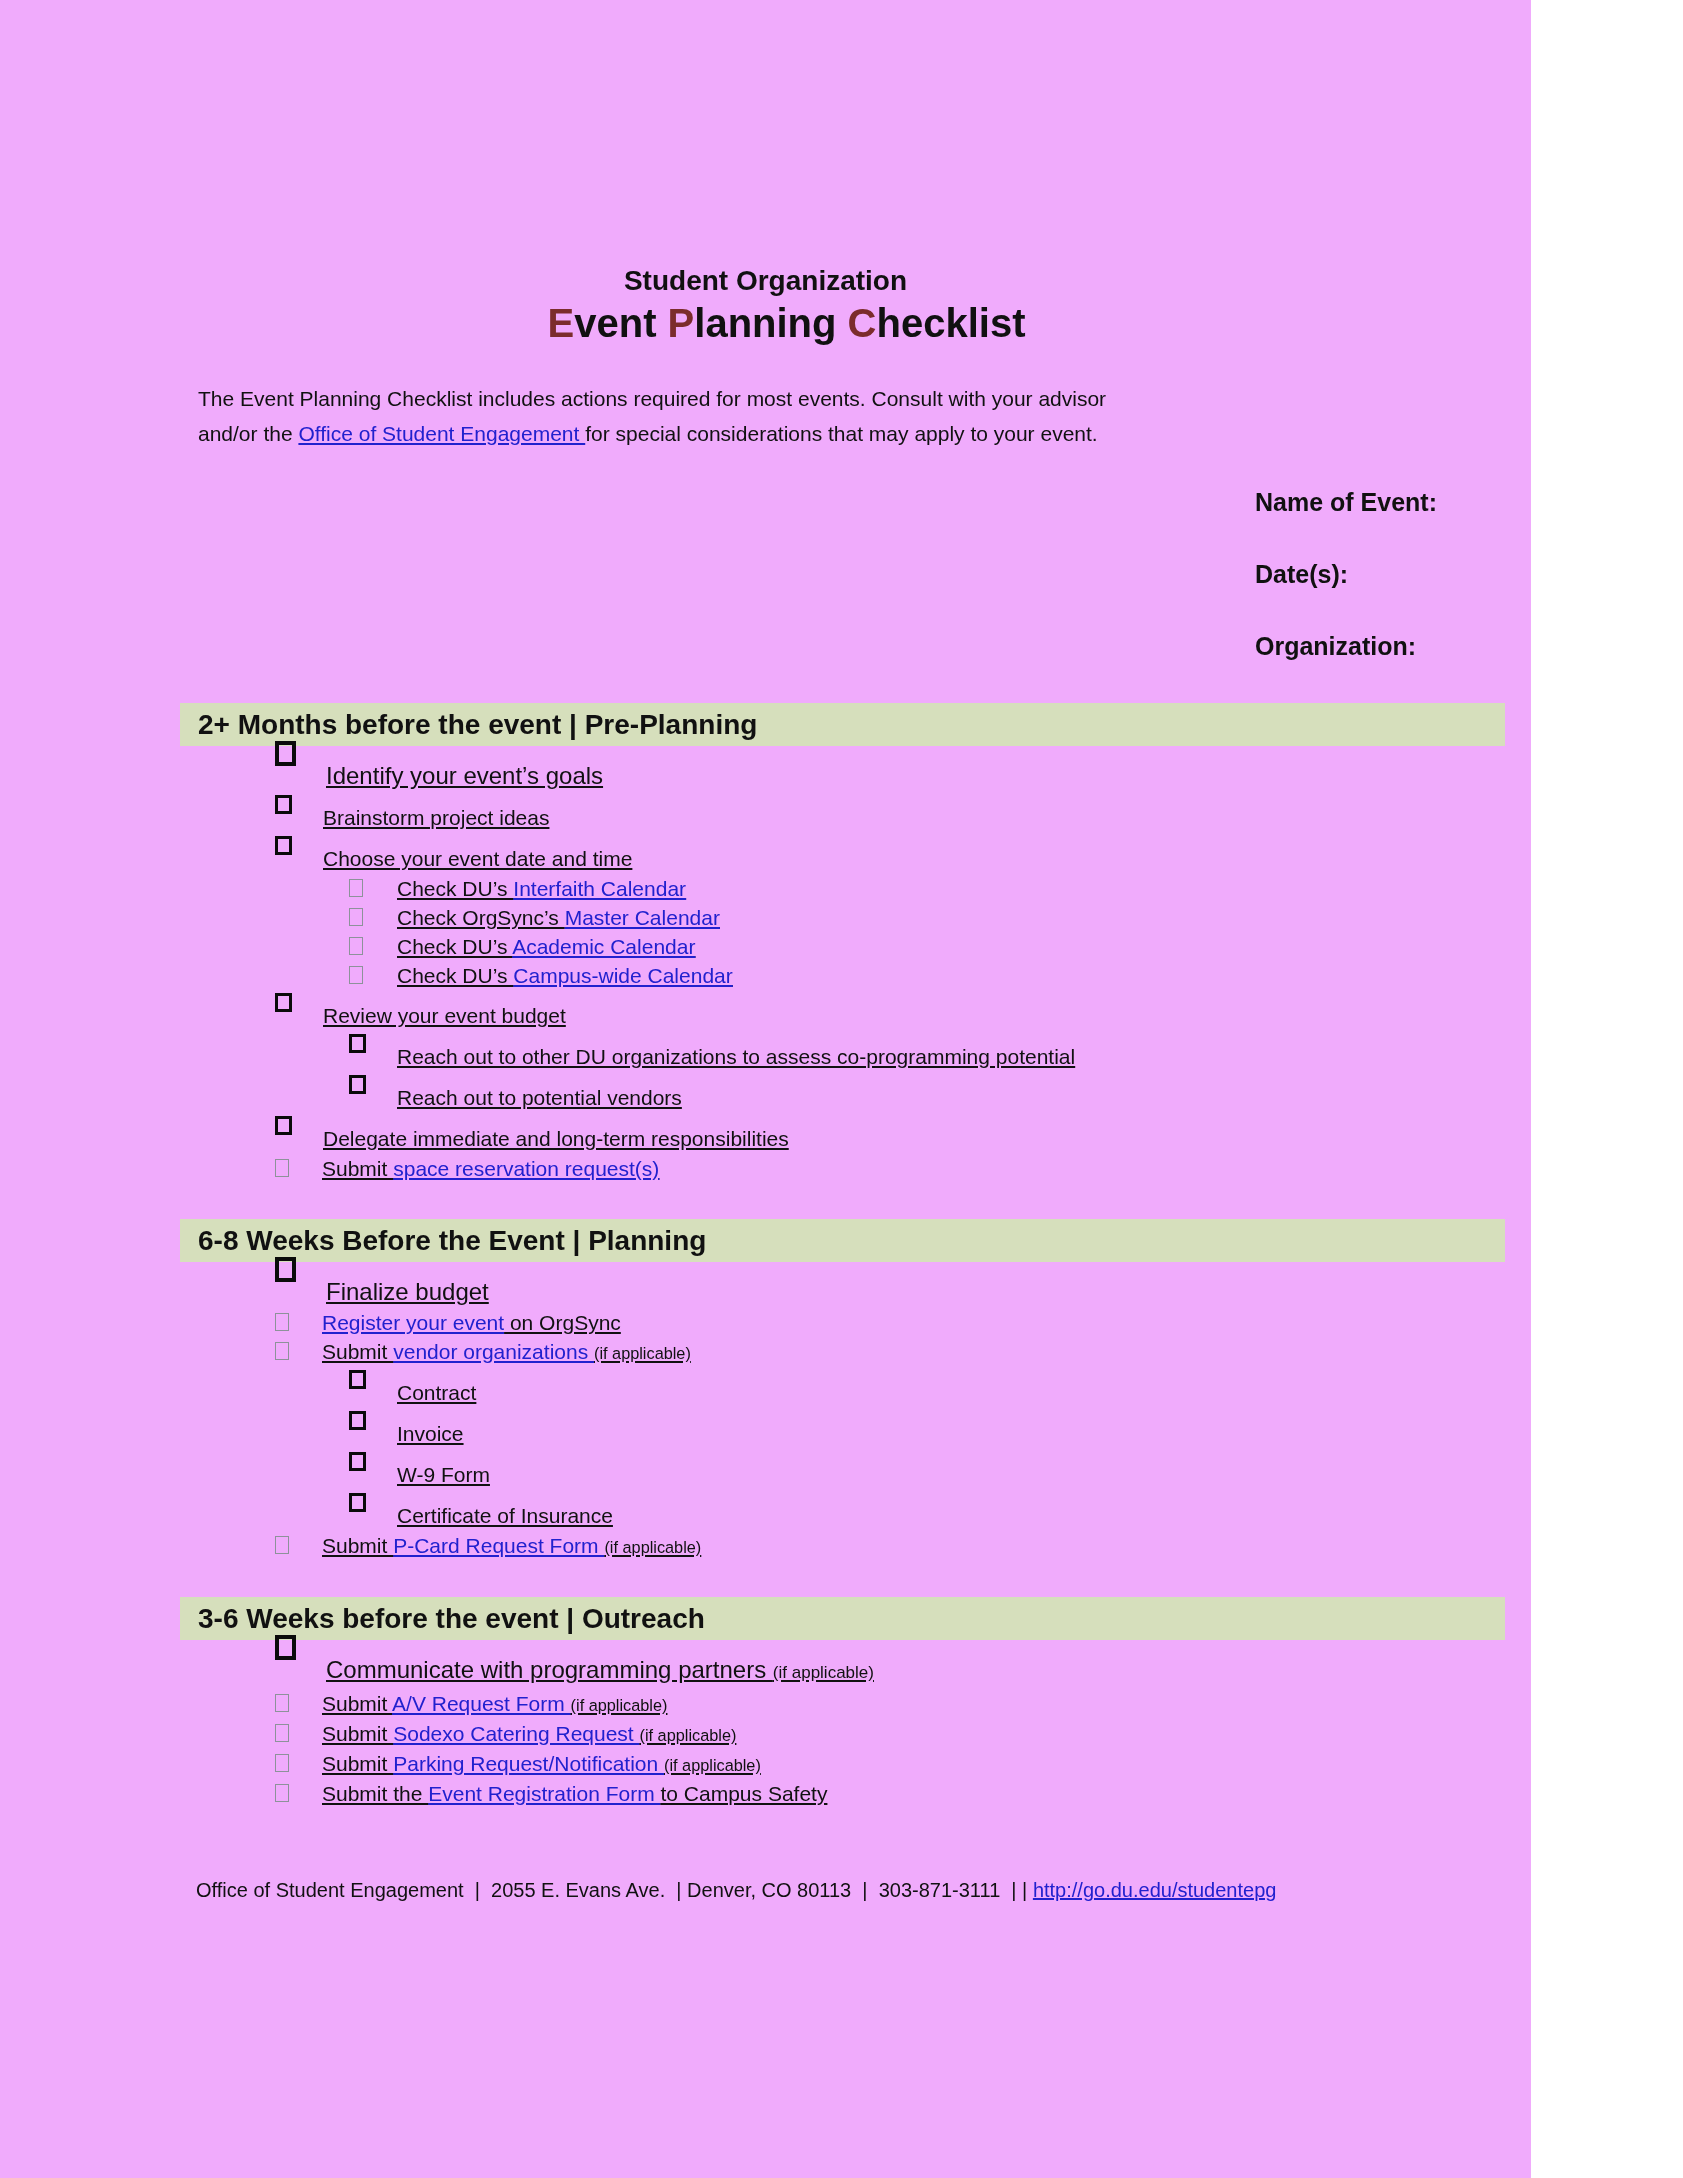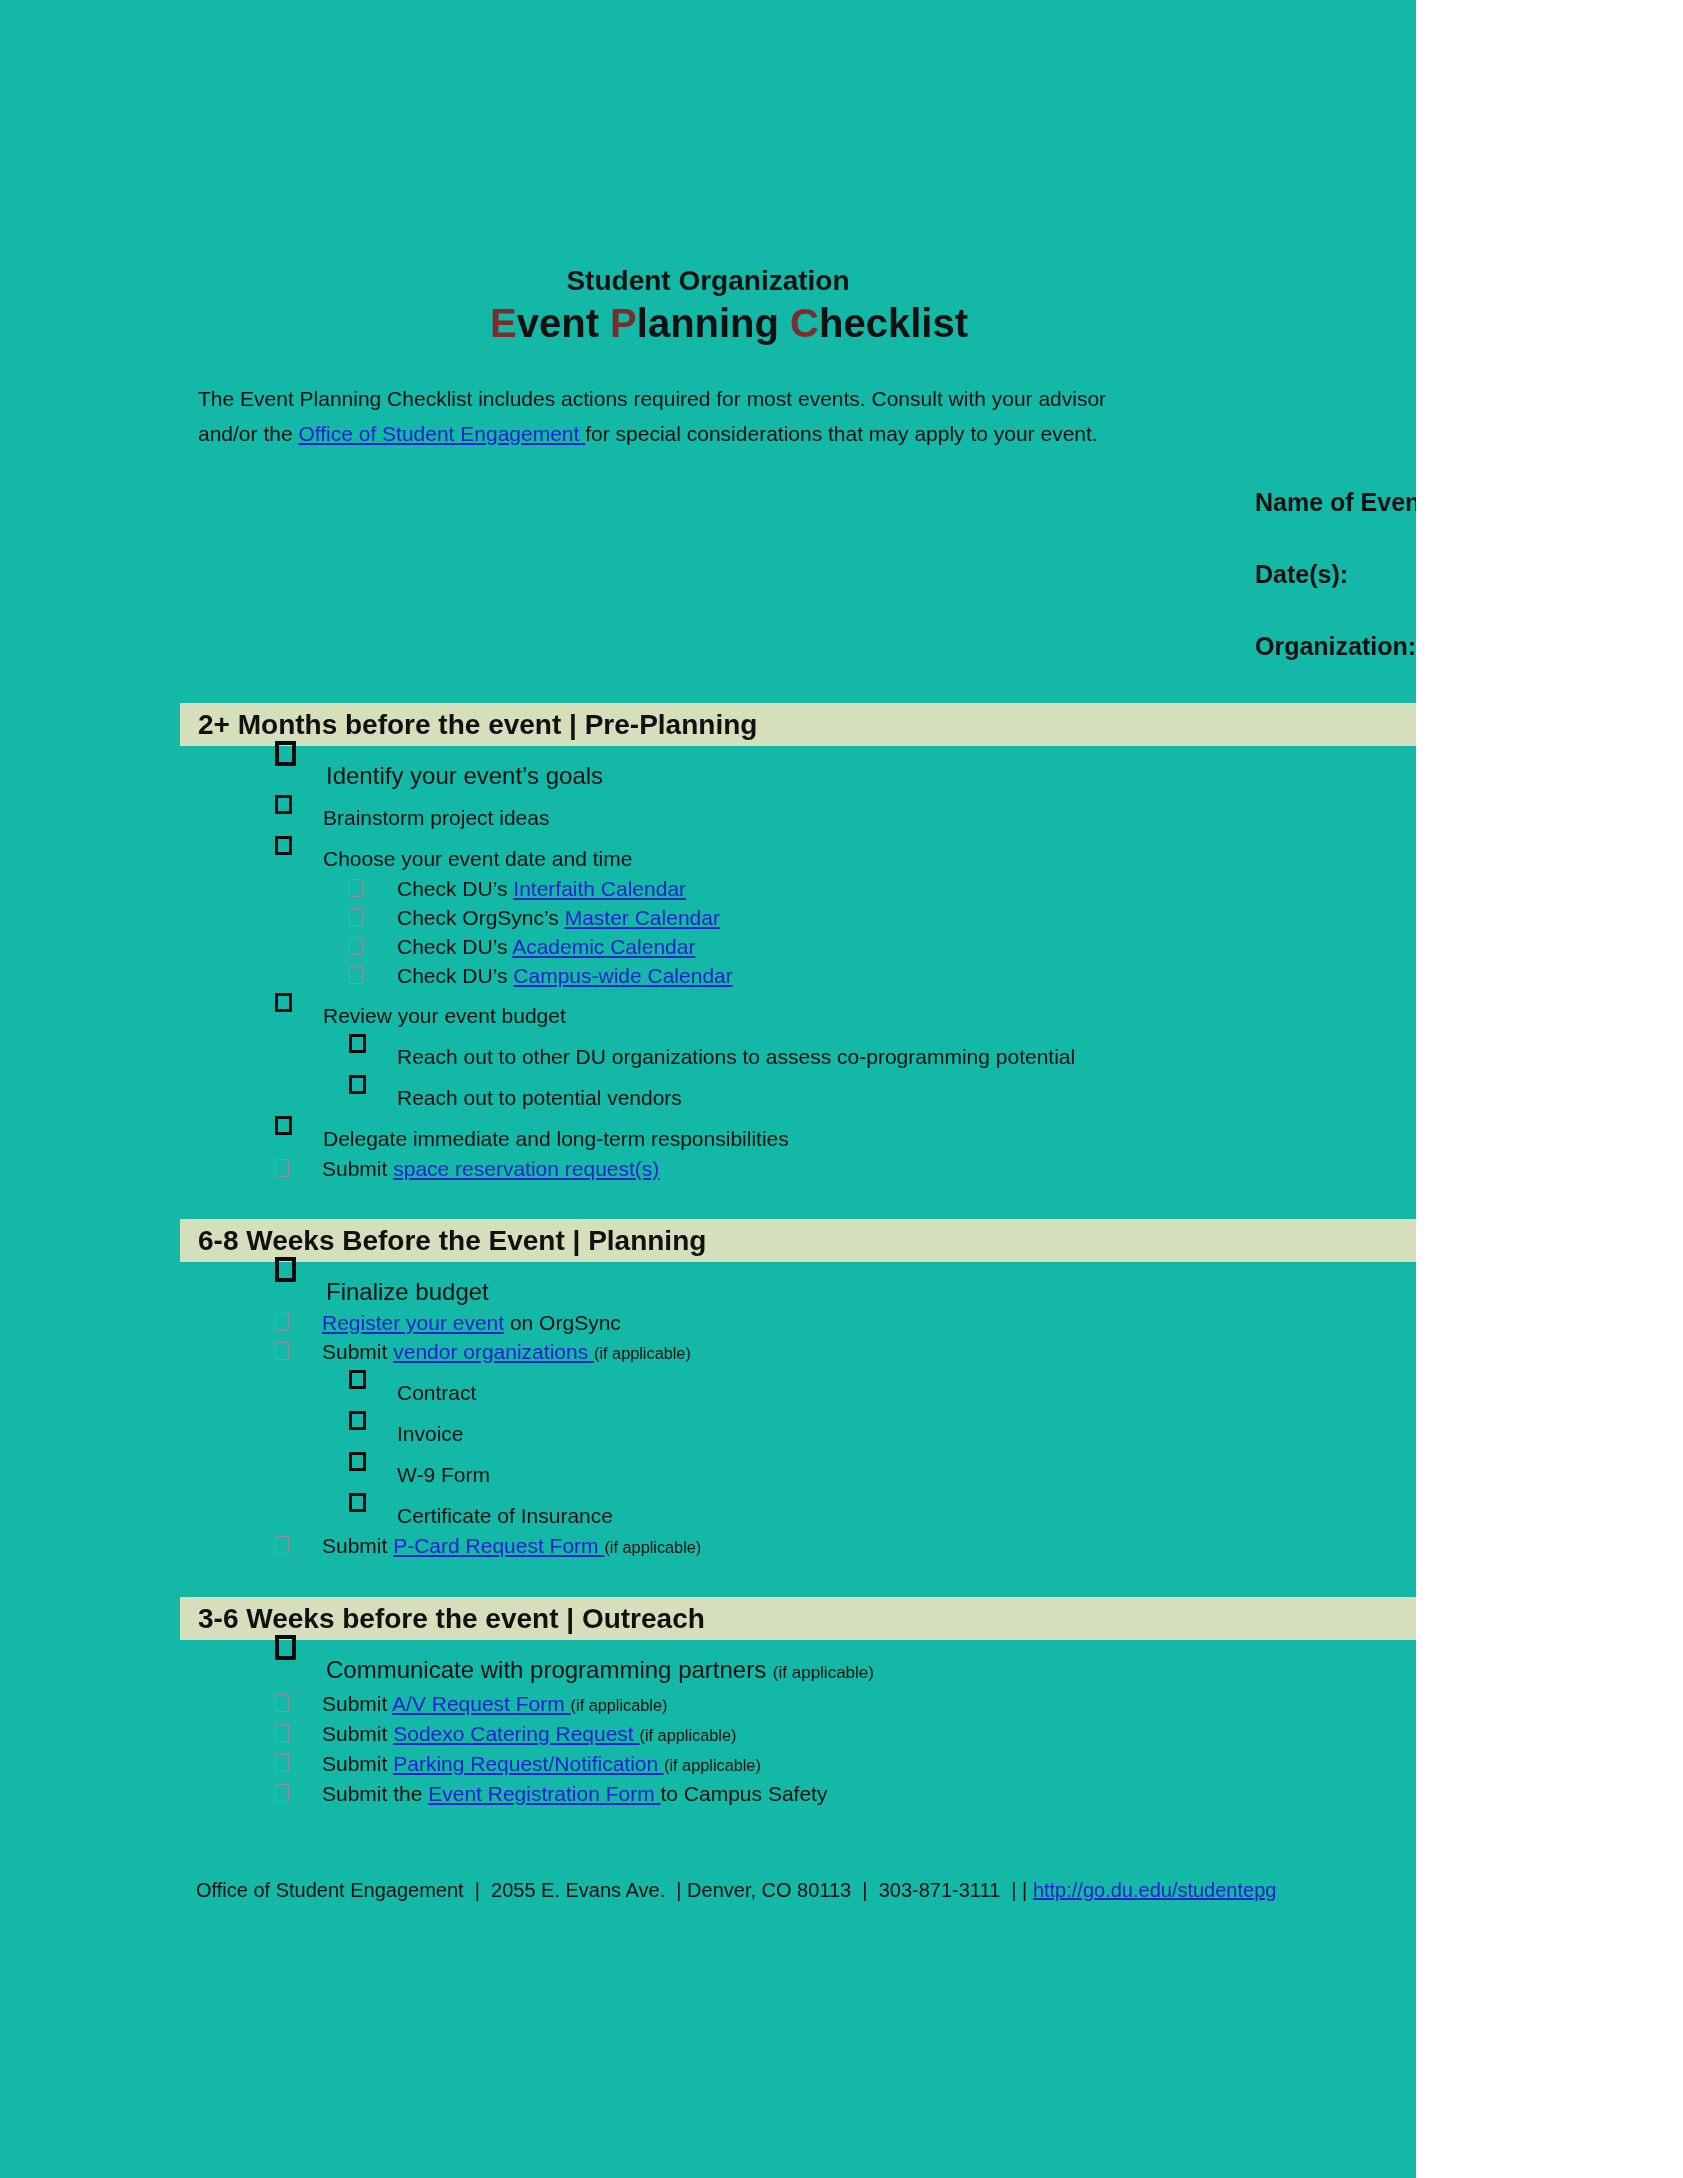--- a/index.html
+++ b/index.html
@@ -6,22 +6,22 @@
   :root{
     --maroon:#7b2c2c;
     --band-green:#d6dfbc;
     --link-blue:#2121ce;
     --ink:#111111;
   }
   *{box-sizing:border-box;}
   html,body{margin:0;padding:0;background:#ffffff;}
   .page{
     position:relative;
-    width:1416px;height:2178px;
-    background:#14b8a6;
+    width:1531px;height:2178px;
+    background:#f0abfc;
     font-family:"Liberation Sans","DejaVu Sans",sans-serif;
     color:var(--ink);
     overflow:hidden;
   }
   
   .eyebrow{
     padding-top:265px;
     text-align:center;
     font-size:28px;font-weight:bold;line-height:32px;
   }
@@ -48,21 +48,21 @@
   .sections{margin-top:22px;}
   .section{margin-top:38px;}
   .section:first-child{margin-top:25px;}
   .band{
     margin-left:180px;width:1325px;height:43px;
     background:var(--band-green);
     display:flex;align-items:center;
     padding-left:18px;
   }
   .band-text{font-size:28px;font-weight:bold;}
-  .row{display:flex;align-items:flex-start;}
+  .row{display:flex;align-items:flex-start;text-decoration:underline;}
   .ind1{margin-left:275px;}
   .ind2{margin-left:349px;}
   .boldrow{margin-top:15px;font-size:21px;line-height:26px;}
   .thinrow{margin-top:5px;font-size:21px;line-height:24px;}
   .row.big{font-size:24px;margin-top:16px;line-height:28px;}
   .cb{display:inline-block;flex:none;background:transparent;}
   .cb.bold{
     width:17px;height:19px;border:3.5px solid #0b0b0b;
     position:relative;top:-10px;margin-right:31px;
   }

